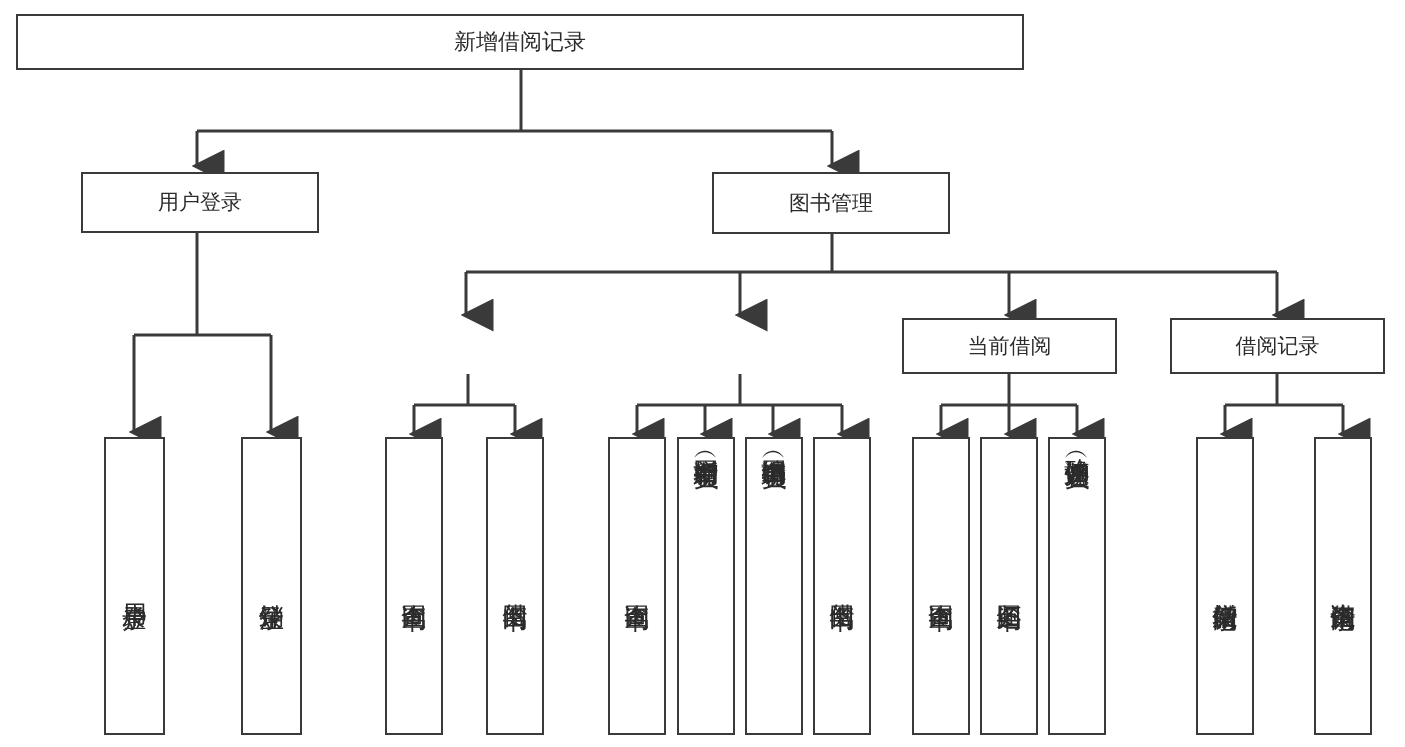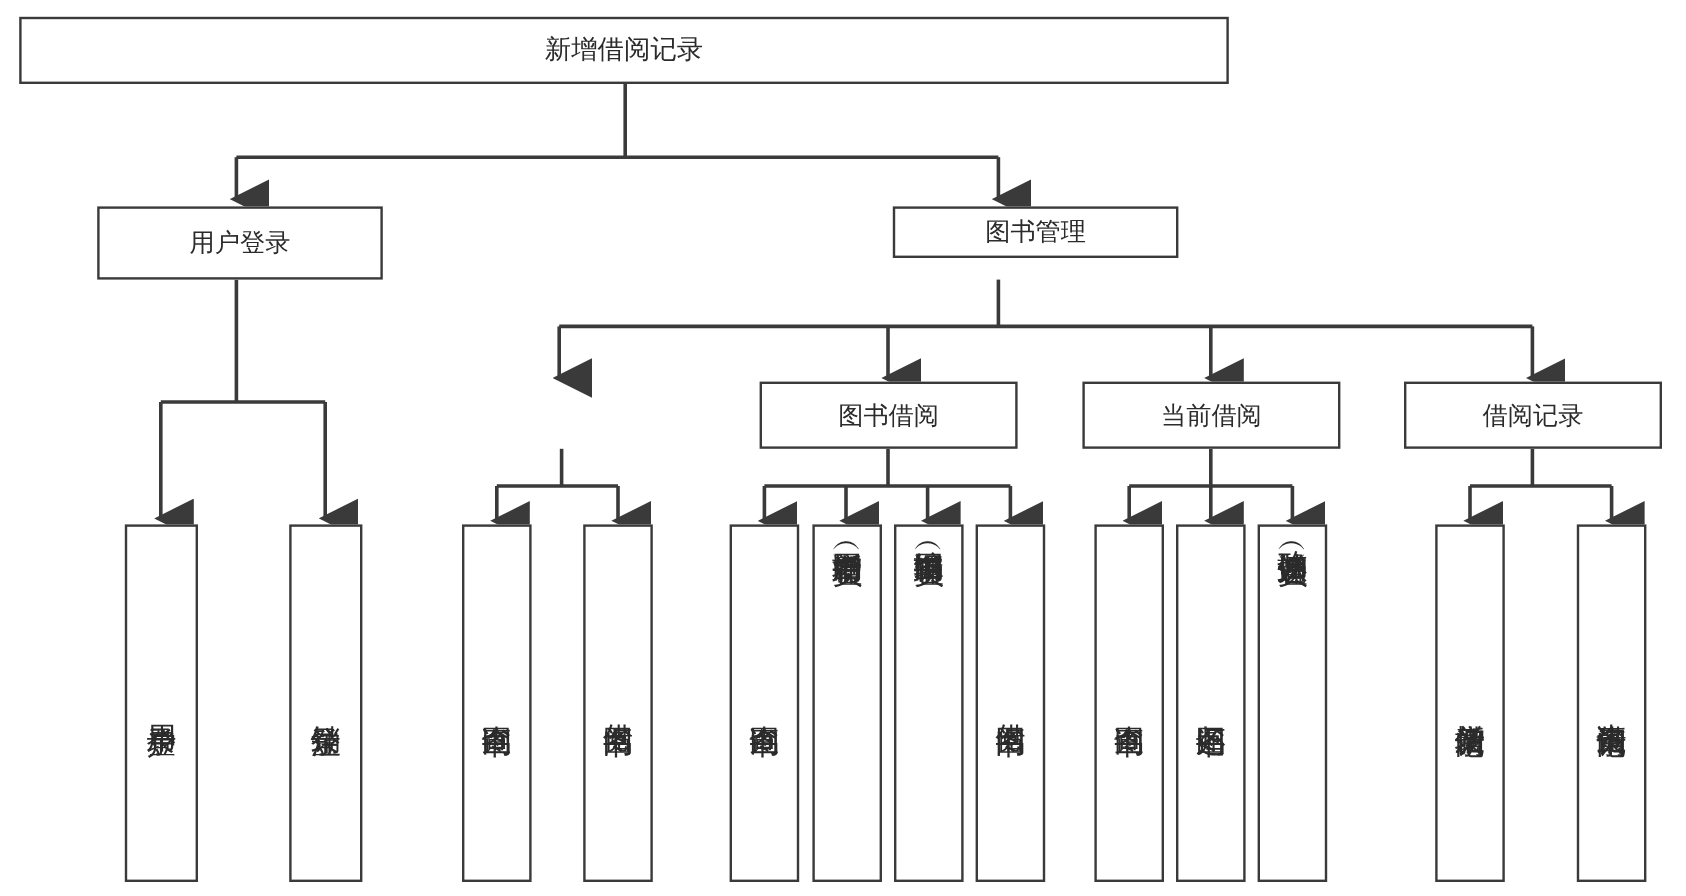--- a/index.html
+++ b/index.html
@@ -130,28 +130,25 @@
   </svg>
 
   <div class="node h-node" id="node-root" style="left:16px; top:14px; width:1008px; height:56px;">
     <span class="node-label">新增借阅记录</span>
   </div>
 
   <div class="node h-node" style="left:81px; top:172px; width:238px; height:61px;">
     <span class="node-label">用户登录</span>
   </div>
 
-  <div class="node h-node" style="left:712px; top:172px; width:238px; height:43px;margin-left:32px;">
+  <div class="node h-node" style="left:712px; top:172px; width:238px; height:62px;">
     <span class="node-label">图书管理</span>
   </div>
 
 
-  <div class="node h-node" style="left:633px; top:318px; width:215px; height:56px;">
-    <span class="node-label">图书借阅</span>
-  </div>
 
   <div class="node h-node" style="left:1170px; top:318px; width:215px; height:56px;">
     <span class="node-label">借阅记录</span>
   </div>
 
   <div class="node h-node" style="left:902px; top:318px; width:215px; height:56px;">
     <span class="node-label">当前借阅</span>
   </div>
 
   <div class="node v-node v-center" style="left:104px; top:437px; width:61px; height:298px;">

